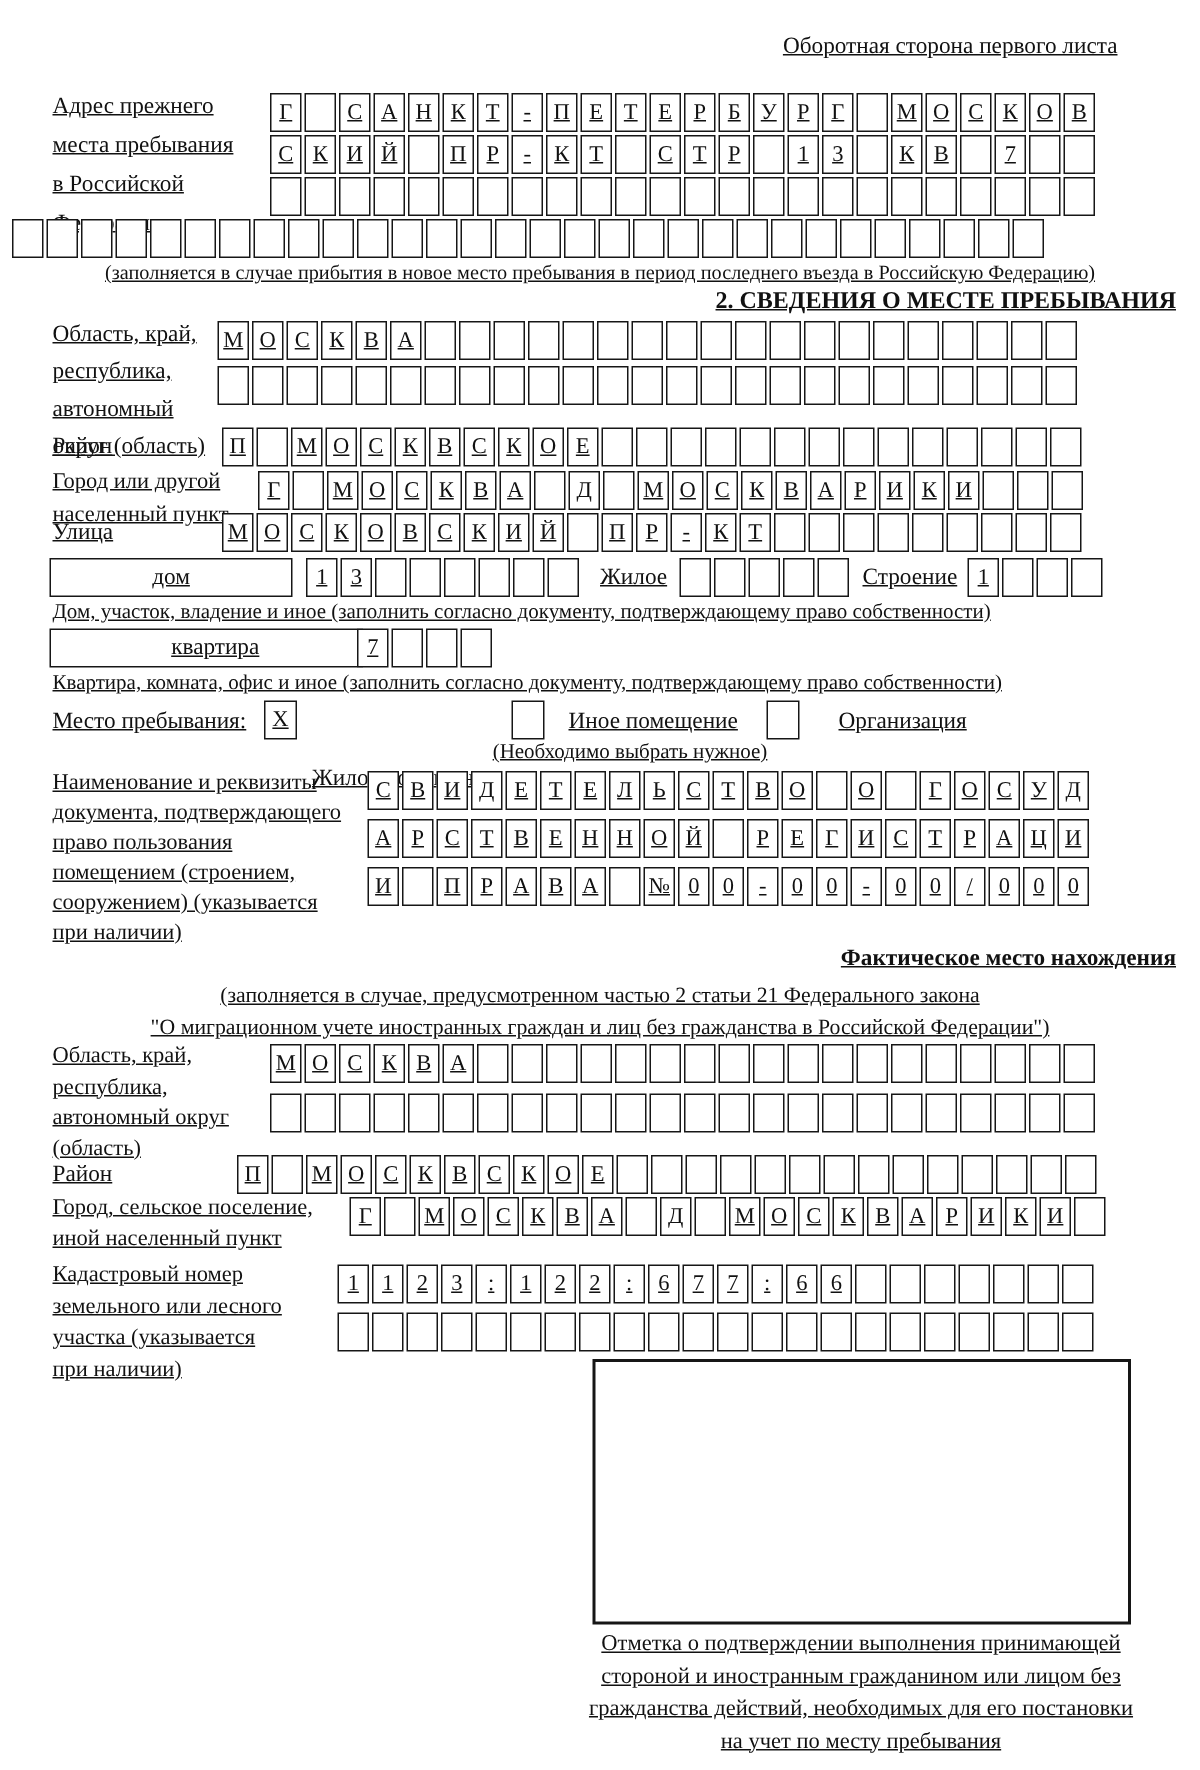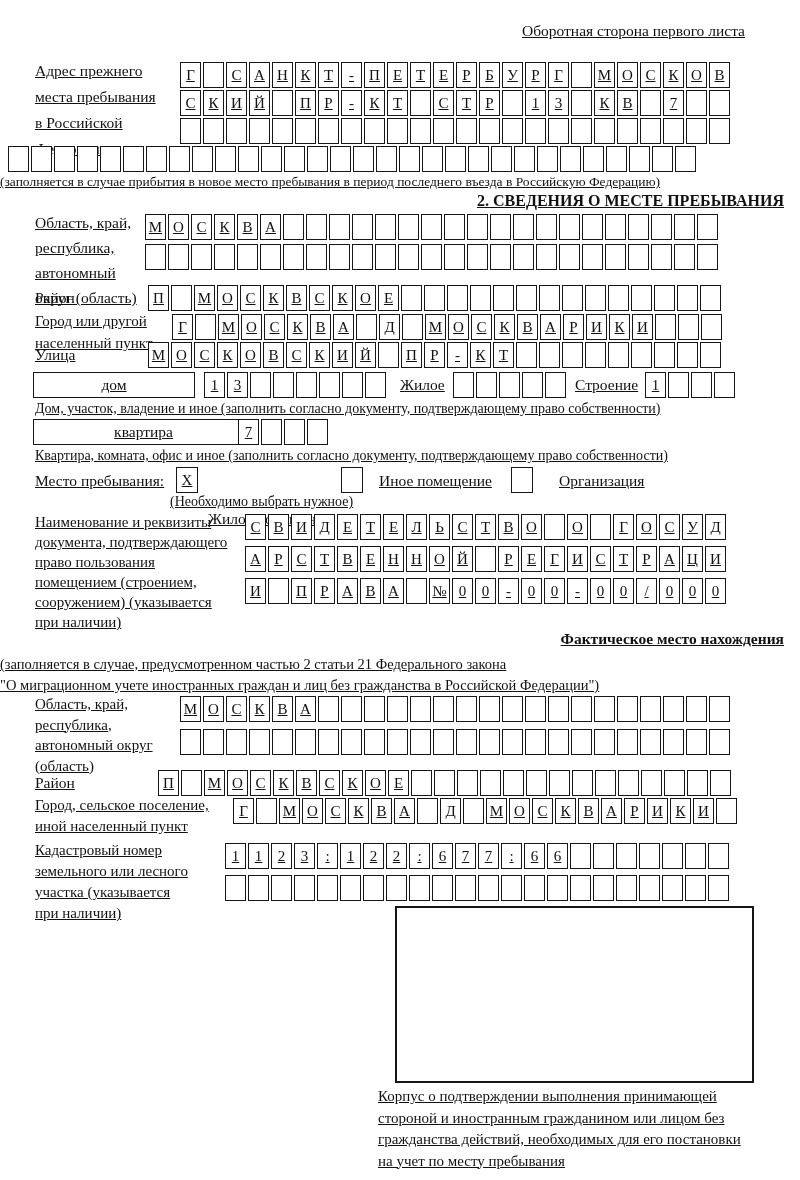--- a/index.html
+++ b/index.html
@@ -8,21 +8,21 @@
   .abs{position:absolute;text-decoration:underline;}
   .lbl{font-size:15.5px;line-height:25px;}
   .cellrow{display:flex;gap:2px;}
   .cell{width:19px;height:24px;border:1.5px solid #161616;display:flex;
         align-items:center;justify-content:center;font-size:15px;
         background:#fff;flex:0 0 auto;}
   .widebox{border:1.5px solid #161616;height:24px;display:flex;
         align-items:center;justify-content:center;font-size:15.5px;}
   .caption{font-size:13.5px;}
   .title{font-weight:bold;font-size:16px;text-align:right;width:784px;}
-  .center{text-align:left;}
+  .center{text-align:center;}
   .cbox{width:20px;height:24px;border:1.5px solid #161616;display:flex;
         align-items:center;justify-content:center;font-size:15px;}
 </style>
 </head>
 <body>
 
 <div id="form">
 
   <div class="abs lbl" style="right:55px;top:18px;">Оборотная сторона первого листа</div>
 
@@ -593,19 +593,19 @@
       <span class="cell"></span>
       <span class="cell"></span>
       <span class="cell"></span>
       <span class="cell"></span>
       <span class="cell"></span>
       <span class="cell"></span>
     </div>
 
   <div class="abs" style="left:395px;top:906px;width:355px;height:173px;border:2px solid #161616;"></div>
   <div class="abs center" style="left:378px;top:1086px;width:392px;font-size:15px;line-height:21.5px;">
-      <div>Корпус о подтверждении выполнения принимающей</div>
+      <div>Отметка о подтверждении выполнения принимающей</div>
       <div>стороной и иностранным гражданином или лицом без</div>
       <div>гражданства действий, необходимых для его постановки</div>
       <div>на учет по месту пребывания</div>
     </div>
 
 </div>
 
 </body></html>

